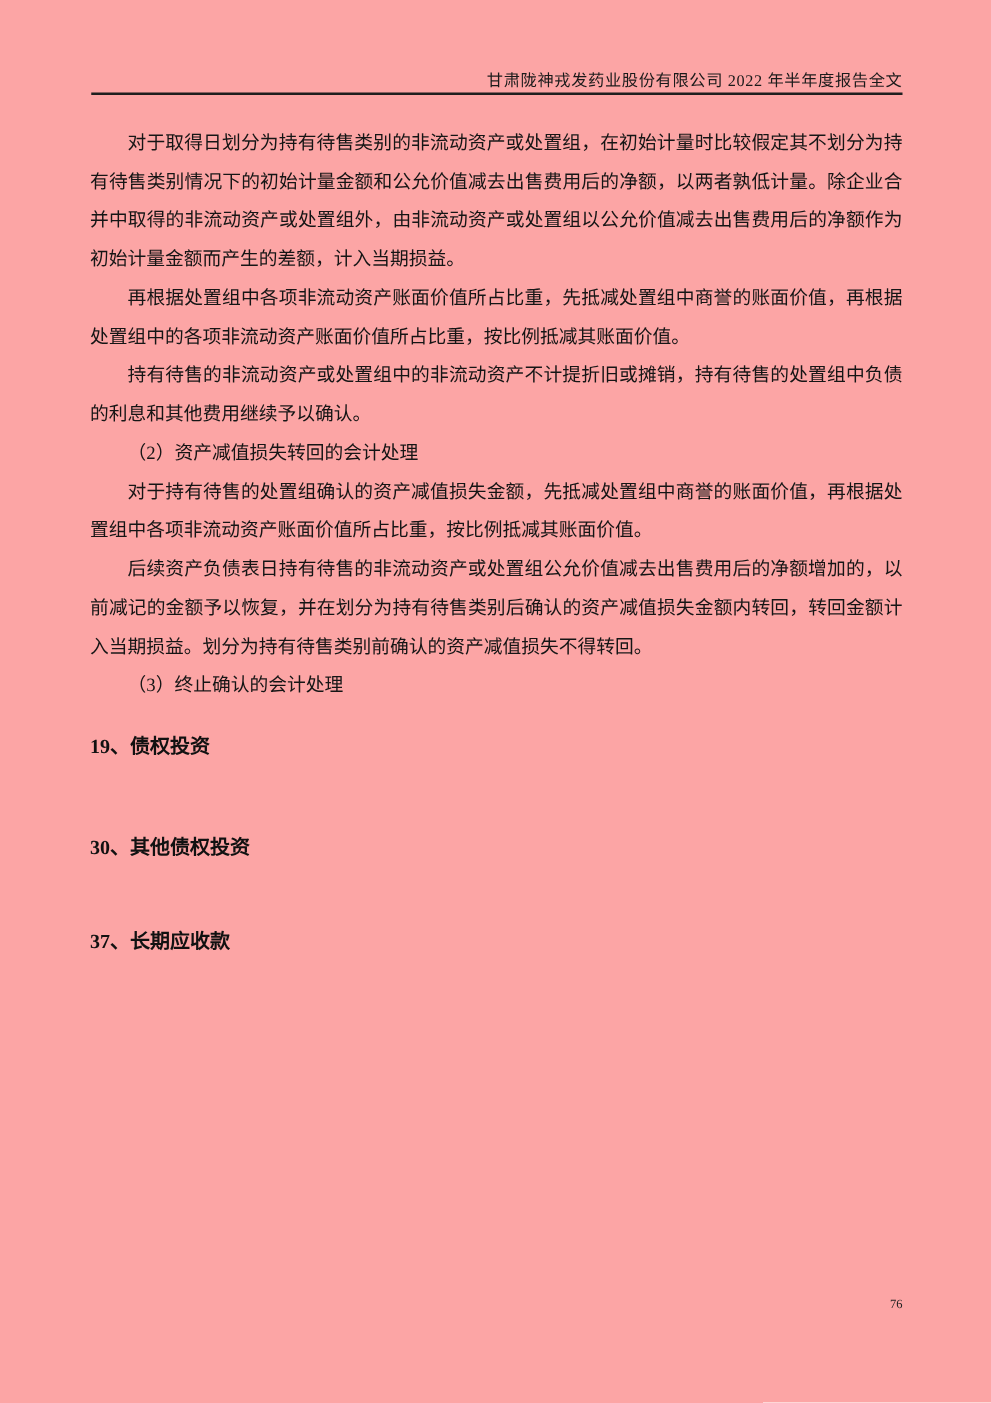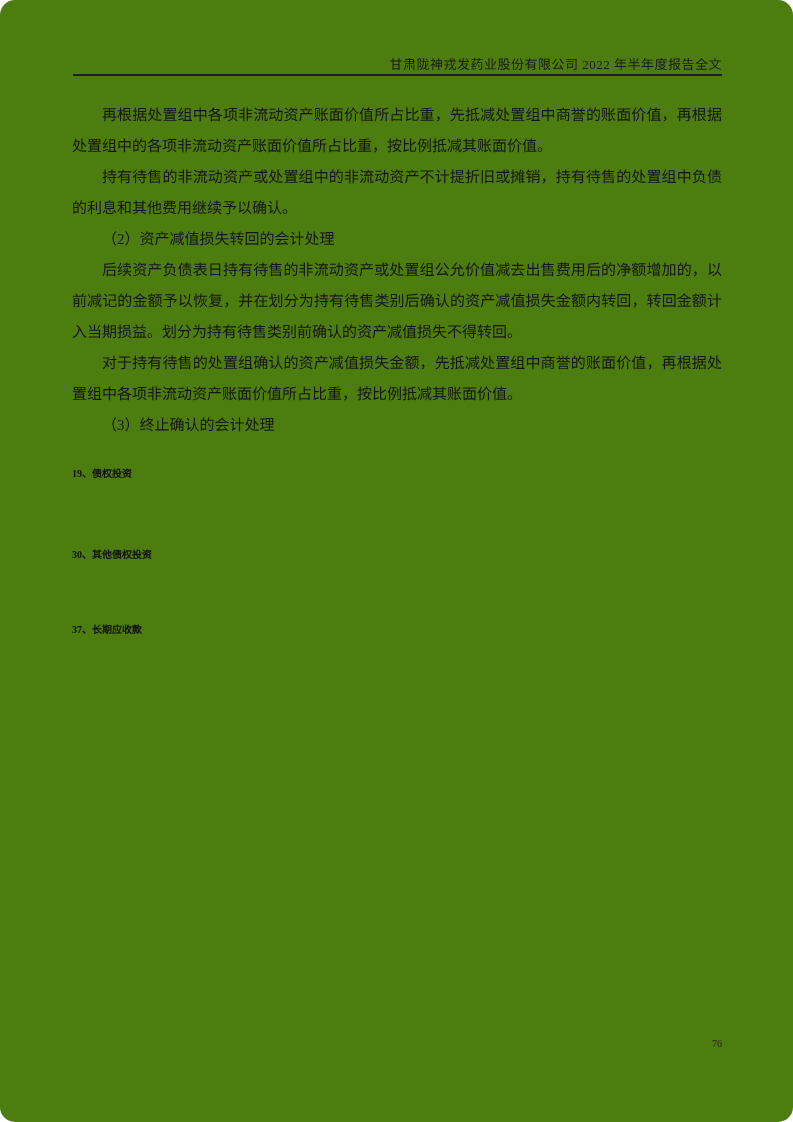--- a/index.html
+++ b/index.html
@@ -1,24 +1,23 @@
 <!DOCTYPE html>
 <html lang="zh-CN"><head>
 <meta charset="utf-8">
 <style>
   html, body { margin: 0; padding: 0; background: #ffffff; }
   .page {
     position: relative;
     width: 793px;
     height: 1122px;
-    background: #4d7c0f;
+    background: #fca5a5;
     color: #1a1a1a;
     font-family: "Liberation Serif", "DejaVu Serif", serif;
     overflow: hidden;
-    border-radius: 15px;
   }
   .header {
     position: absolute;
     top: 54px;
     left: 73px;
     width: 649px;
     text-align: right;
     font-size: 13px;
     letter-spacing: 0.5px;
     color: #1a1a1a;
@@ -42,21 +41,21 @@
     margin: 0;
     font-size: 15px;
     line-height: 31px;
     text-align: justify;
     text-indent: 2em;
     color: #151515;
     font-weight: normal;
   }
   .section {
     margin: 0;
-    font-size: 10px;
+    font-size: 16px;
     line-height: 20px;
     font-weight: bold;
     color: #111111;
     text-align: left;
   }
   .section.s1 { margin-top: 23px; }
   .section.s2 { margin-top: 61px; }
   .section.s3 { margin-top: 55px; }
   .footer {
     position: absolute;
@@ -72,25 +71,26 @@
 <body>
 
 <div class="page">
 
   <div class="header">
     <span>甘肃陇神戎发药业股份有限公司 2022 年半年度报告全文</span>
   </div>
   <div class="header-rule"></div>
 
   <div class="body">
+    <p class="para">对于取得日划分为持有待售类别的非流动资产或处置组，在初始计量时比较假定其不划分为持有待售类别情况下的初始计量金额和公允价值减去出售费用后的净额，以两者孰低计量。除企业合并中取得的非流动资产或处置组外，由非流动资产或处置组以公允价值减去出售费用后的净额作为初始计量金额而产生的差额，计入当期损益。</p>
     <p class="para">再根据处置组中各项非流动资产账面价值所占比重，先抵减处置组中商誉的账面价值，再根据处置组中的各项非流动资产账面价值所占比重，按比例抵减其账面价值。</p>
     <p class="para">持有待售的非流动资产或处置组中的非流动资产不计提折旧或摊销，持有待售的处置组中负债的利息和其他费用继续予以确认。</p>
     <p class="subheading">（2）资产减值损失转回的会计处理</p>
+    <p class="para">对于持有待售的处置组确认的资产减值损失金额，先抵减处置组中商誉的账面价值，再根据处置组中各项非流动资产账面价值所占比重，按比例抵减其账面价值。</p>
     <p class="para">后续资产负债表日持有待售的非流动资产或处置组公允价值减去出售费用后的净额增加的，以前减记的金额予以恢复，并在划分为持有待售类别后确认的资产减值损失金额内转回，转回金额计入当期损益。划分为持有待售类别前确认的资产减值损失不得转回。</p>
-    <p class="para">对于持有待售的处置组确认的资产减值损失金额，先抵减处置组中商誉的账面价值，再根据处置组中各项非流动资产账面价值所占比重，按比例抵减其账面价值。</p>
     <p class="subheading">（3）终止确认的会计处理</p>
 
     <h2 class="section s1">19、债权投资</h2>
     <h2 class="section s2">30、其他债权投资</h2>
     <h2 class="section s3">37、长期应收款</h2>
   </div>
 
   <div class="footer">
     <span>76</span>
   </div>

